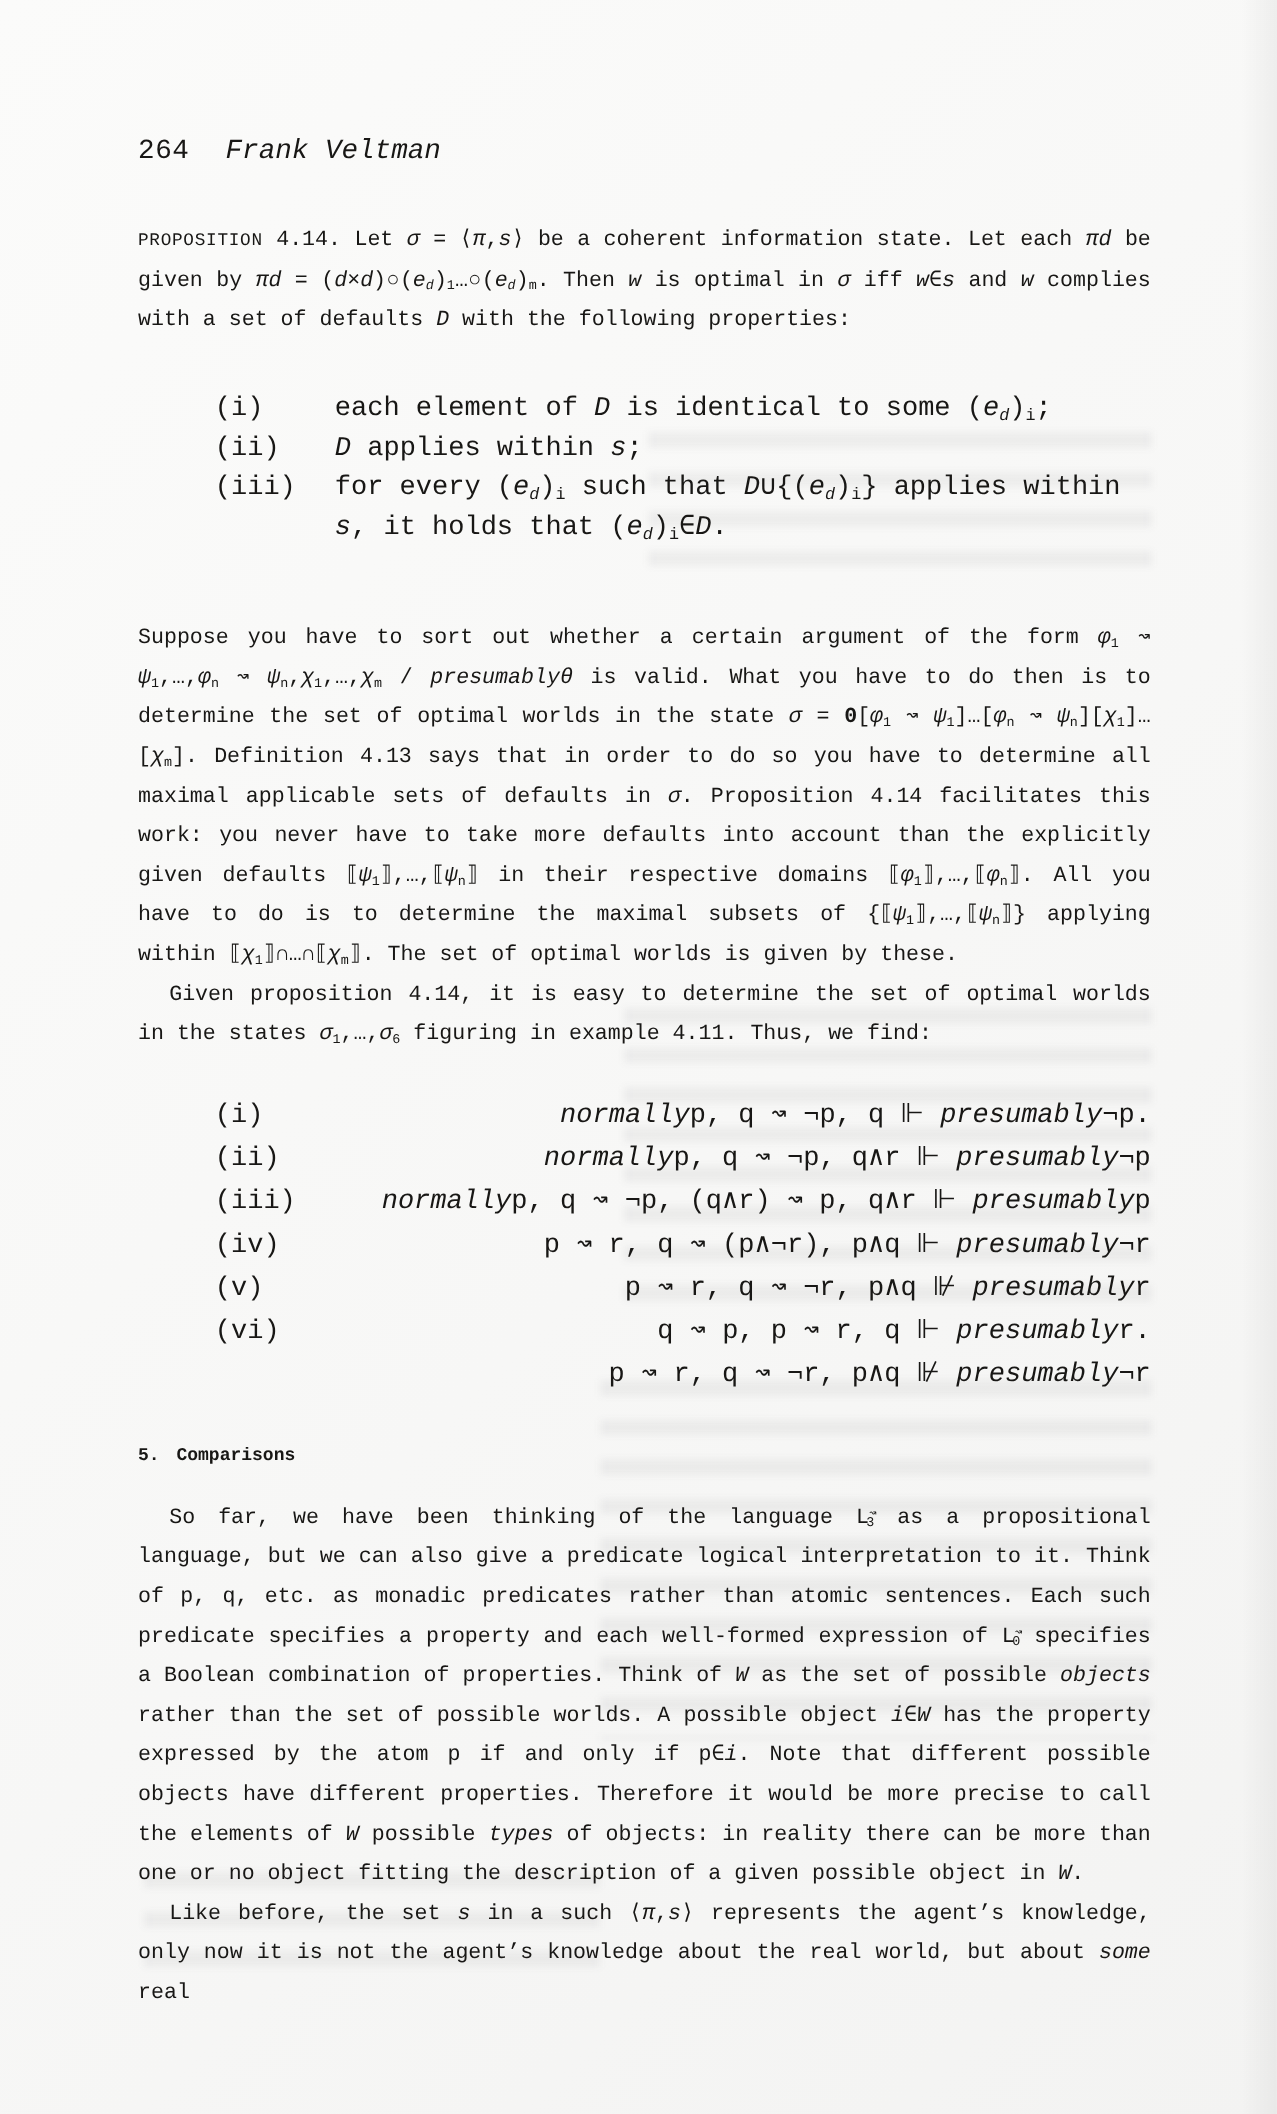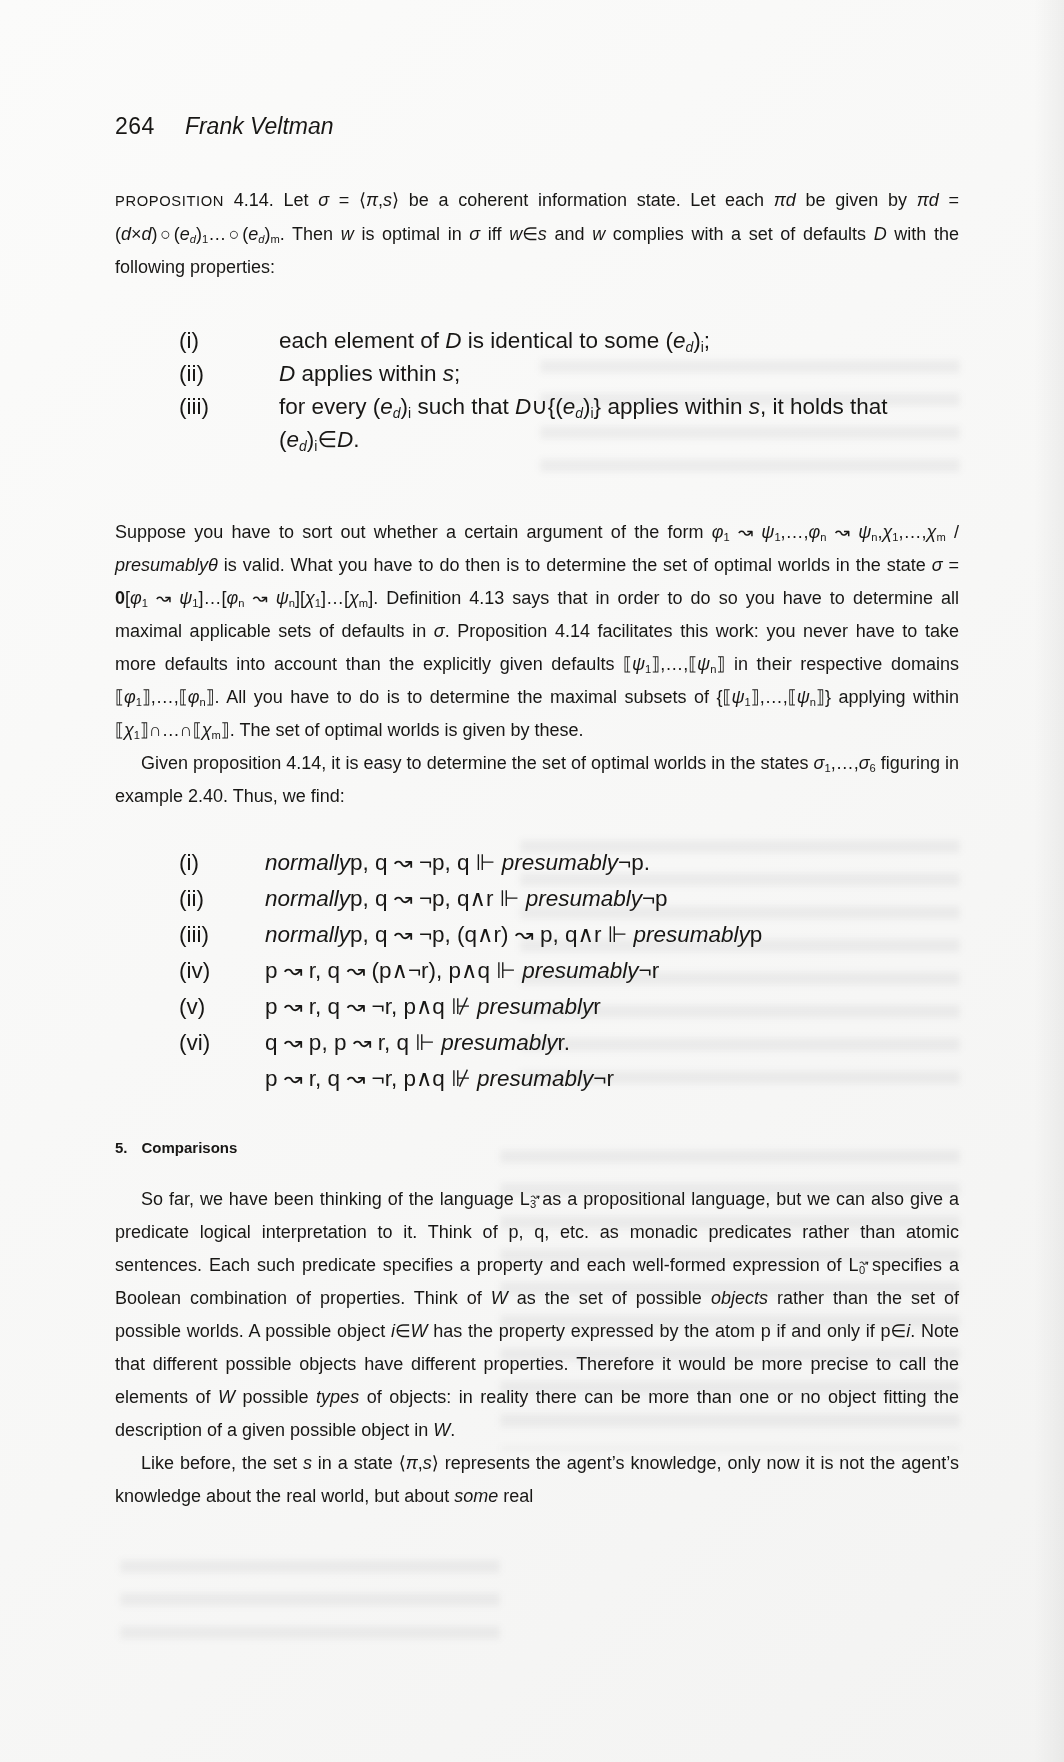--- a/index.html
+++ b/index.html
@@ -2,21 +2,21 @@
 <html><head>
 <meta charset="utf-8">
 <style>
   html,body{margin:0;padding:0;background:#e9e9e9;}
   .page{
     position:relative;
     width:1064px;height:1762px;
     margin:0 auto;
     background:linear-gradient(135deg,#fbfbfa 0%,#f7f7f6 55%,#f3f3f2 100%);
     overflow:hidden;
-    font-family:Liberation Sans, sans-serif;
+    font-family:Liberation Mono, monospace;
     color:#181715;
   }
   
   .ghost{
     position:absolute;
     background:repeating-linear-gradient(to bottom, rgba(60,60,70,.06) 0 13px, rgba(0,0,0,0) 13px 33px);
     filter:blur(3px);
     pointer-events:none;
   }
   .edge-shade{
@@ -47,21 +47,21 @@
   .row{
     display:flex;
     font-size:22.5px;line-height:33px;
   }
   .clist{padding-left:64px;}
   .clist .lbl{flex:none;width:100px;}
   .clist .txt{flex:1;}
   .exlist{padding-left:64px;}
   .exlist .row{line-height:36px;}
   .exlist .lbl{flex:none;width:86px;}
-  .exlist .txt{flex:1;white-space:nowrap;}
+  .exlist .txt{flex:1;white-space:nowrap;text-align:right;}
   .heading{
     font-size:15px;font-weight:bold;
     margin:36px 0 0 0;line-height:30px;
   }
   .heading .hnum{margin-right:14px;}
   .mt-sec1{margin-top:20px;}
   
   .i{font-style:italic;}
   .b{font-weight:bold;}
   .caps{font-size:.82em;letter-spacing:.6px;}
@@ -98,21 +98,21 @@
         <span class="lbl">(ii)</span>
         <span class="txt"><span class="i">D</span><span> applies within </span><span class="i">s</span><span>;</span></span>
       </div>
       <div class="row">
         <span class="lbl">(iii)</span>
         <span class="txt"><span>for every (</span><span class="i">e</span><span class="i sub">d</span><span>)</span><span class="sub">i</span><span> such that </span><span class="i">D</span><span>∪{(</span><span class="i">e</span><span class="i sub">d</span><span>)</span><span class="sub">i</span><span>} applies within </span><span class="i">s</span><span>, it holds that (</span><span class="i">e</span><span class="i sub">d</span><span>)</span><span class="sub">i</span><span>∈</span><span class="i">D</span><span>.</span></span>
       </div>
     </div>
 
     <p class="para mt-body"><span>Suppose you have to sort out whether a certain argument of the form </span><span class="i">φ</span><span class="sub">1</span><span> ↝ </span><span class="i">ψ</span><span class="sub">1</span><span>,…,</span><span class="i">φ</span><span class="sub">n</span><span> ↝ </span><span class="i">ψ</span><span class="sub">n</span><span>,</span><span class="i">χ</span><span class="sub">1</span><span>,…,</span><span class="i">χ</span><span class="sub">m</span><span> / </span><span class="i">presumably</span><span class="i">θ</span><span> is valid. What you have to do then is to determine the set of optimal worlds in the state </span><span class="i">σ</span><span> = </span><span class="b">0</span><span>[</span><span class="i">φ</span><span class="sub">1</span><span> ↝ </span><span class="i">ψ</span><span class="sub">1</span><span>]…[</span><span class="i">φ</span><span class="sub">n</span><span> ↝ </span><span class="i">ψ</span><span class="sub">n</span><span>][</span><span class="i">χ</span><span class="sub">1</span><span>]…[</span><span class="i">χ</span><span class="sub">m</span><span>]. Definition 4.13 says that in order to do so you have to determine all maximal applicable sets of defaults in </span><span class="i">σ</span><span>. Proposition 4.14 facilitates this work: you never have to take more defaults into account than the explicitly given defaults ⟦</span><span class="i">ψ</span><span class="sub">1</span><span>⟧,…,⟦</span><span class="i">ψ</span><span class="sub">n</span><span>⟧ in their respective domains ⟦</span><span class="i">φ</span><span class="sub">1</span><span>⟧,…,⟦</span><span class="i">φ</span><span class="sub">n</span><span>⟧. All you have to do is to determine the maximal subsets of {⟦</span><span class="i">ψ</span><span class="sub">1</span><span>⟧,…,⟦</span><span class="i">ψ</span><span class="sub">n</span><span>⟧} applying within ⟦</span><span class="i">χ</span><span class="sub">1</span><span>⟧∩…∩⟦</span><span class="i">χ</span><span class="sub">m</span><span>⟧. The set of optimal worlds is given by these.</span></p>
-    <p class="para indent"><span>Given proposition 4.14, it is easy to determine the set of optimal worlds in the states </span><span class="i">σ</span><span class="sub">1</span><span>,…,</span><span class="i">σ</span><span class="sub">6</span><span> figuring in example 2.40. Thus, we find:</span></p>
+    <p class="para indent"><span>Given proposition 4.14, it is easy to determine the set of optimal worlds in the states </span><span class="i">σ</span><span class="sub">1</span><span>,…,</span><span class="i">σ</span><span class="sub">6</span><span> figuring in example 4.11. Thus, we find:</span></p>
 
     <div class="exlist mt-ex">
       <div class="row">
         <span class="lbl">(i)</span>
         <span class="txt"><span class="i">normally</span><span>p, q ↝ ¬p, q ⊩ </span><span class="i">presumably</span><span>¬p.</span></span>
       </div>
       <div class="row">
         <span class="lbl">(ii)</span>
         <span class="txt"><span class="i">normally</span><span>p, q ↝ ¬p, q∧r ⊩ </span><span class="i">presumably</span><span>¬p</span></span>
       </div>
@@ -134,16 +134,16 @@
       </div>
       <div class="row">
         <span class="lbl"></span>
         <span class="txt"><span>p ↝ r, q ↝ ¬r, p∧q ⊮ </span><span class="i">presumably</span><span>¬r</span></span>
       </div>
     </div>
 
     <h2 class="heading"><span class="hnum">5.</span><span>Comparisons</span></h2>
 
     <p class="para indent mt-sec1"><span>So far, we have been thinking of the language L</span><span class="sup">↝</span><span class="sub tuck">3</span><span> as a propositional language, but we can also give a predicate logical interpretation to it. Think of p, q, etc. as monadic predicates rather than atomic sentences. Each such predicate specifies a property and each well-formed expression of L</span><span class="sup">↝</span><span class="sub tuck">0</span><span> specifies a Boolean combination of properties. Think of </span><span class="i">W</span><span> as the set of possible </span><span class="i">objects</span><span> rather than the set of possible worlds. A possible object </span><span class="i">i</span><span>∈</span><span class="i">W</span><span> has the property expressed by the atom p if and only if p∈</span><span class="i">i</span><span>. Note that different possible objects have different properties. Therefore it would be more precise to call the elements of </span><span class="i">W</span><span> possible </span><span class="i">types</span><span> of objects: in reality there can be more than one or no object fitting the description of a given possible object in </span><span class="i">W</span><span>.</span></p>
-    <p class="para indent"><span>Like before, the set </span><span class="i">s</span><span> in a state ⟨</span><span class="i">π</span><span>,</span><span class="i">s</span><span>⟩ represents the agent’s knowledge, only now it is not the agent’s knowledge about the real world, but about </span><span class="i">some</span><span> real</span></p>
+    <p class="para indent"><span>Like before, the set </span><span class="i">s</span><span> in a such ⟨</span><span class="i">π</span><span>,</span><span class="i">s</span><span>⟩ represents the agent’s knowledge, only now it is not the agent’s knowledge about the real world, but about </span><span class="i">some</span><span> real</span></p>
 
   </div>
 </div>
 
 </body></html>

